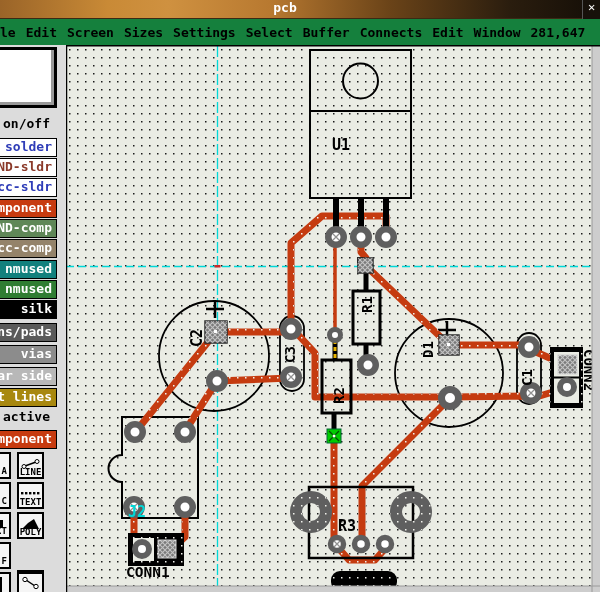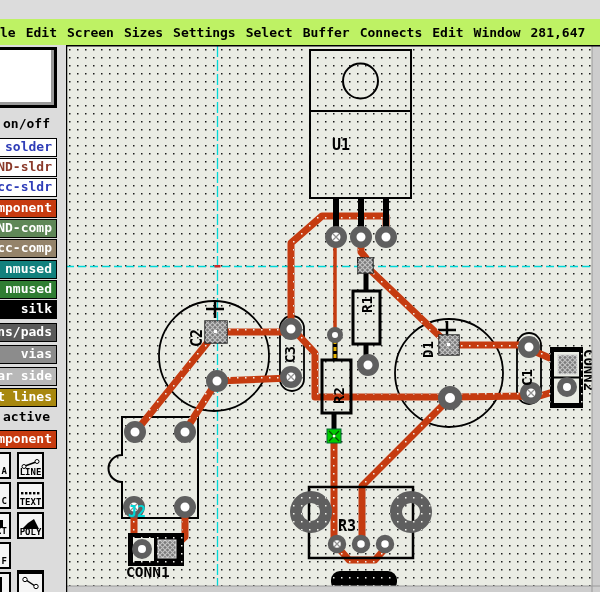--- a/index.html
+++ b/index.html
@@ -7,21 +7,21 @@
           font-family:"DejaVu Sans Mono",monospace;}
   
   #titlebar{position:absolute;left:0;top:0;width:600px;height:19px;
     background:linear-gradient(90deg,#9a6428 0%,#c98a36 18%,#cf9140 28%,#b87930 45%,#6a4318 65%,#2a1d0e 85%,#140e07 100%);
     border-bottom:1px solid #3a2a14;box-sizing:border-box;}
   #window-title{position:absolute;left:0;right:30px;top:0;height:19px;line-height:19px;
     text-align:center;color:#fff;font:bold 13px "DejaVu Sans Mono",monospace;}
   #close-btn{position:absolute;right:0;top:0;width:17px;height:19px;line-height:18px;text-align:center;
     color:#fff;font:bold 12px "DejaVu Sans Mono",monospace;background:#17110a;border-left:1px solid #555;}
   
-  #menubar{position:absolute;left:0;top:19px;width:600px;height:26px;background:#bef264;
+  #menubar{position:absolute;left:0;top:19px;width:600px;height:26px;background:#15803d;
     display:flex;gap:10px;align-items:center;font:bold 13px "DejaVu Sans Mono",monospace;color:#000;white-space:nowrap;}
   #menubar span{display:inline-block;}
   
   #sidebar{position:absolute;left:0;top:45px;width:70px;height:547px;background:#dcdcdc;overflow:hidden;}
   #preview-box{position:absolute;left:-12px;top:2px;width:69px;height:61px;background:#fff;
     border:3px solid #000;box-sizing:border-box;box-shadow:inset -3px -3px 0 #9a9a9a;}
   .side-label{position:absolute;left:-30px;width:80px;text-align:right;font:bold 13px "DejaVu Sans Mono",monospace;color:#000;}
   .layerbtn{position:absolute;left:-30px;width:87px;height:19px;border:1px solid #000;box-sizing:border-box;
     font:bold 13px/16px "DejaVu Sans Mono",monospace;text-align:right;padding-right:4px;}
   .toolbtn{position:absolute;width:27px;height:27px;background:#f5f5f5;border:2px solid #000;box-sizing:border-box;
@@ -31,20 +31,24 @@
   .toolbtn.partial .tlabel{position:absolute;right:2px;bottom:1px;}
   
   #pcb-canvas{position:absolute;left:66px;top:45px;width:534px;height:547px;display:block;}
   text{font-family:"DejaVu Sans Mono",monospace;font-weight:bold;}
 </style>
 </head>
 <body>
 
 <div id="screen">
 
+  <div id="titlebar">
+    <div id="window-title">pcb</div>
+    <div id="close-btn">✕</div>
+  </div>
 
   <div id="menubar">
     <span>le</span>
     <span>Edit</span>
     <span>Screen</span>
     <span>Sizes</span>
     <span>Settings</span>
     <span>Select</span>
     <span>Buffer</span>
     <span>Connects</span>

